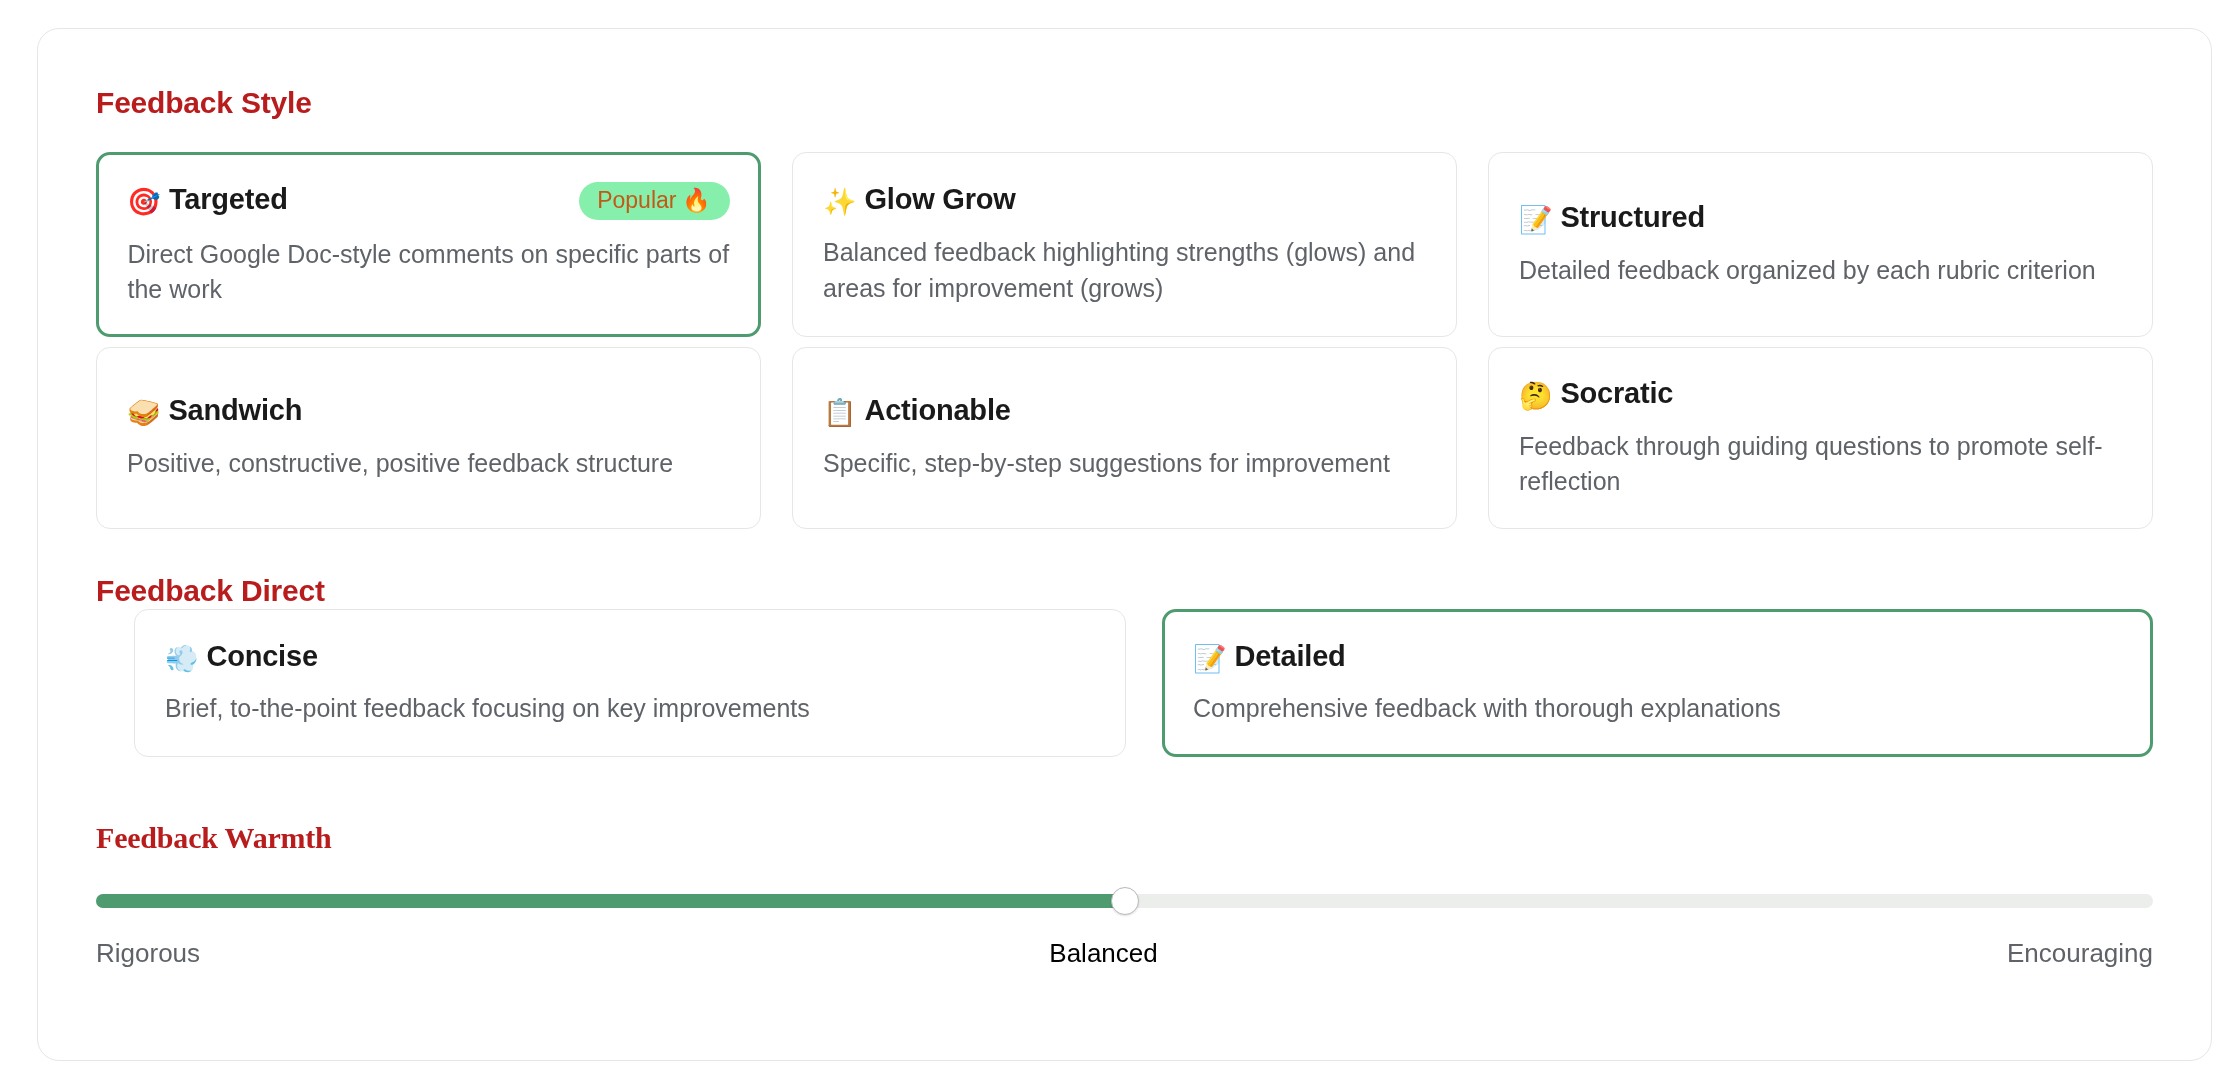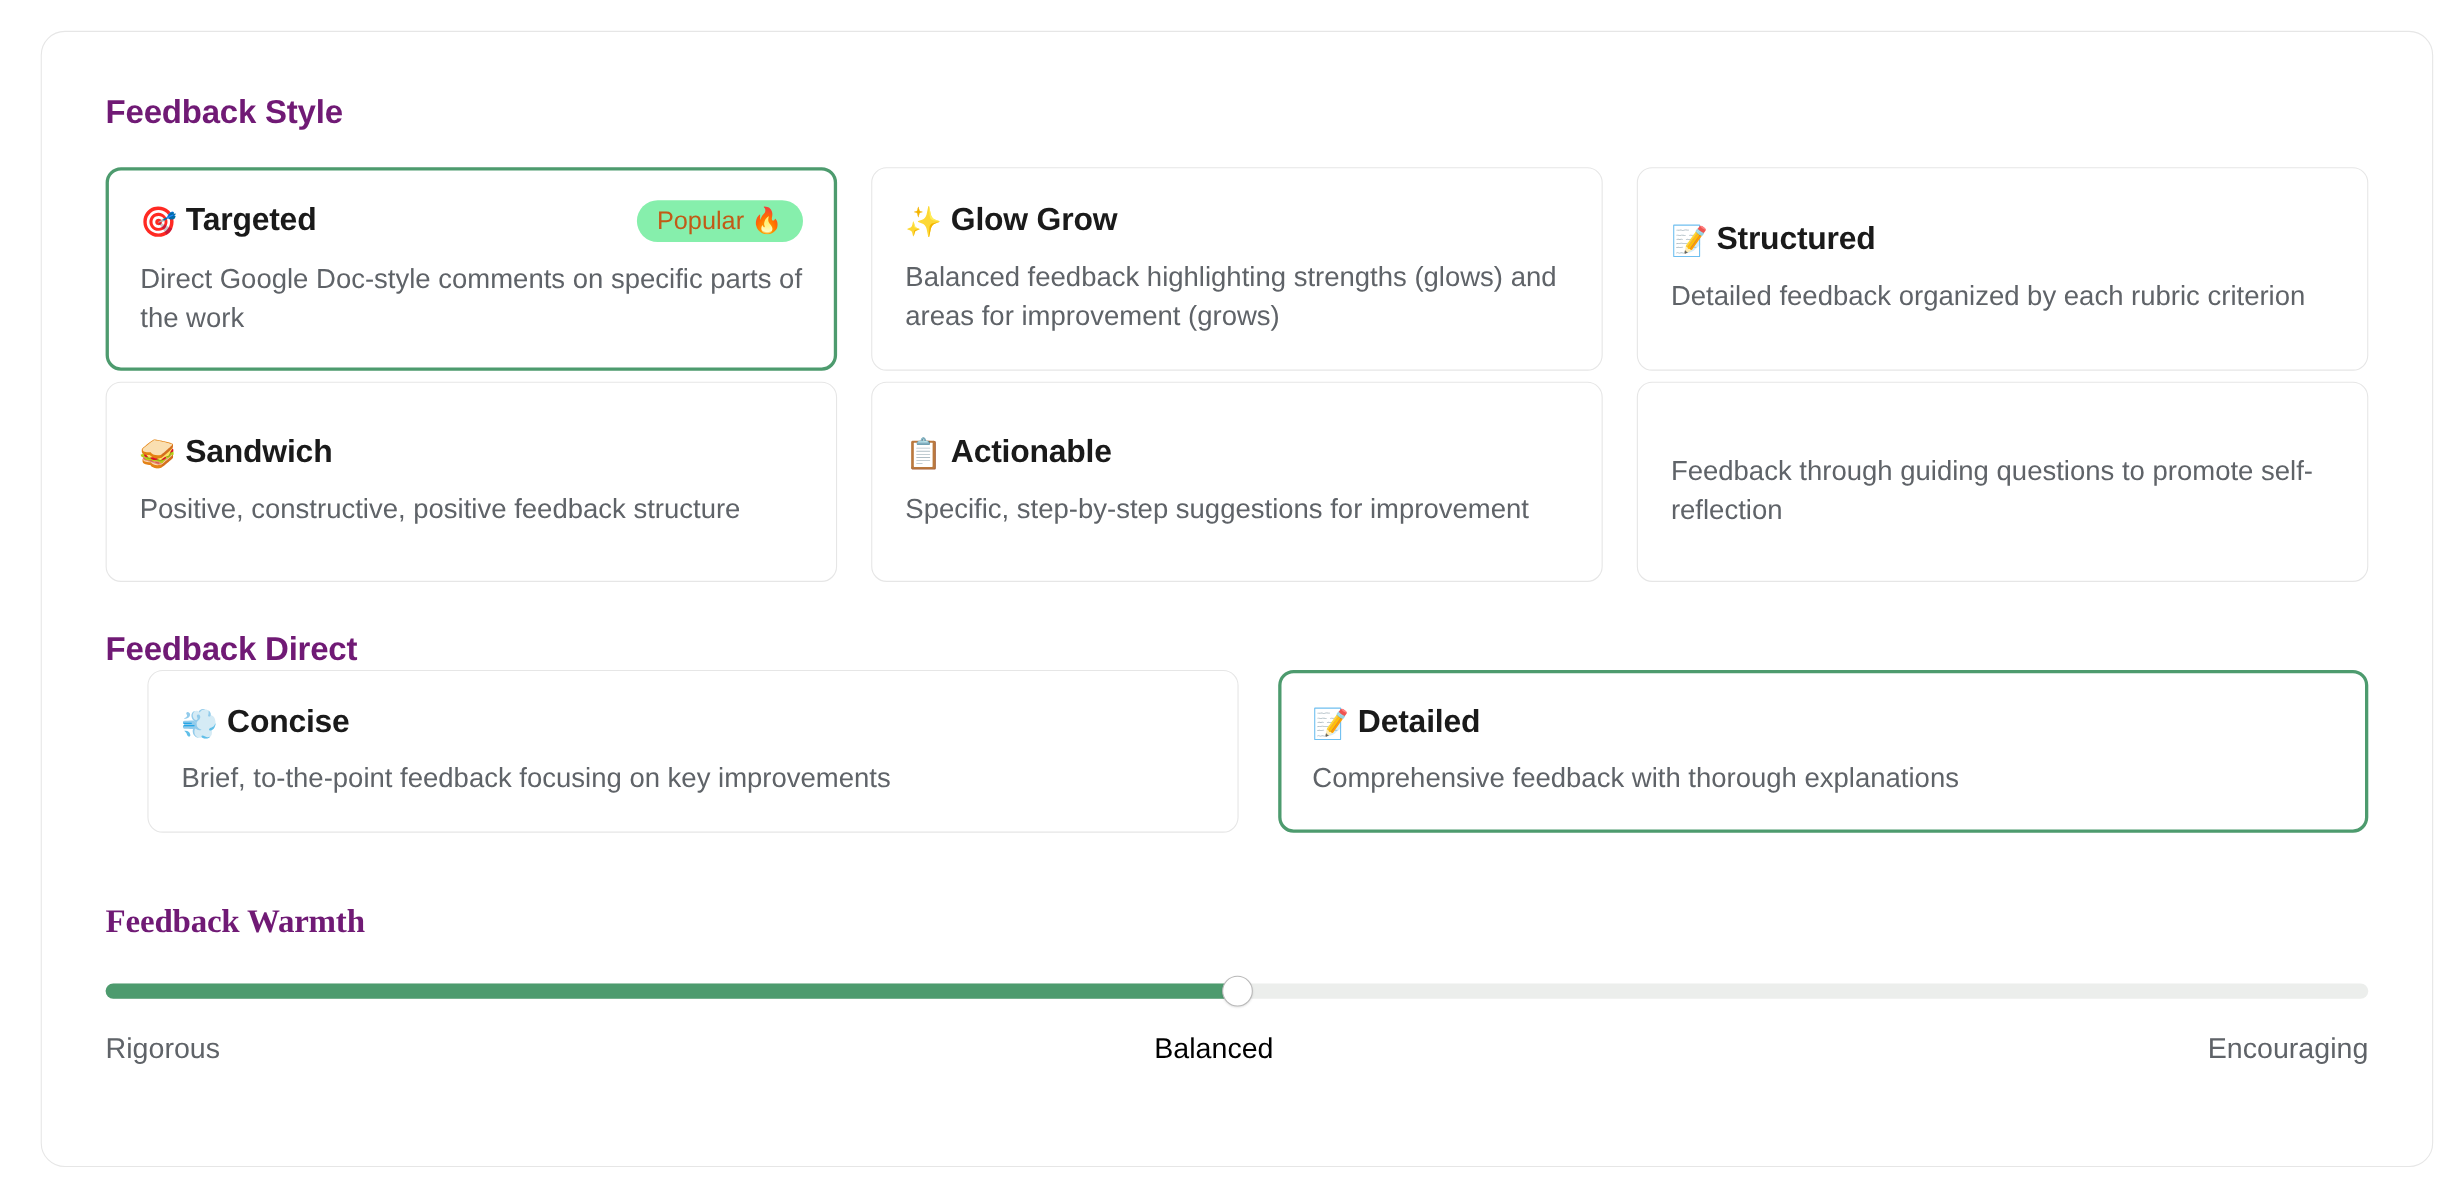--- a/index.html
+++ b/index.html
@@ -21,21 +21,21 @@
     height: 1033px;
     background: #ffffff;
     border: 1.5px solid #e6e6e6;
     border-radius: 22px;
     padding: 56px 58px 0 58px;
   }
 
   .section-title {
     font-size: 30px;
     font-weight: bold;
-    color: #701a75;
+    color: #b91c1c;
     letter-spacing: -0.2px;
     line-height: 1.2;
   }
 
   
   .style-grid {
     display: grid;
     grid-template-columns: repeat(3, 1fr);
     gap: 10px 31px;
     margin-top: 31px;
@@ -226,20 +226,25 @@
     <div class="card">
       <div class="card-head">
         <div class="card-title">
           <span class="card-emoji">📋</span><span>Actionable</span>
         </div>
       </div>
       <div class="card-desc">Specific, step-by-step suggestions for improvement</div>
     </div>
 
     <div class="card">
+      <div class="card-head">
+        <div class="card-title">
+          <span class="card-emoji">🤔</span><span>Socratic</span>
+        </div>
+      </div>
       <div class="card-desc">Feedback through guiding questions to promote self-reflection</div>
     </div>
 
   </div>
 
   <div class="section-title length-title">Feedback Direct</div>
 
   <div class="length-grid">
 
     <div class="card len">

